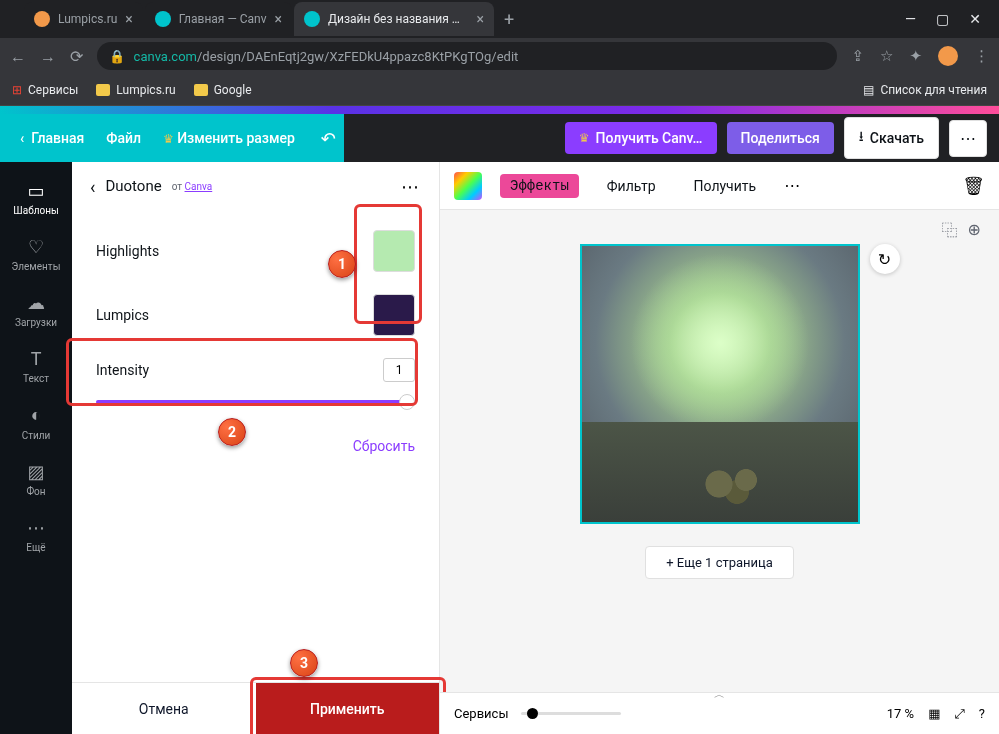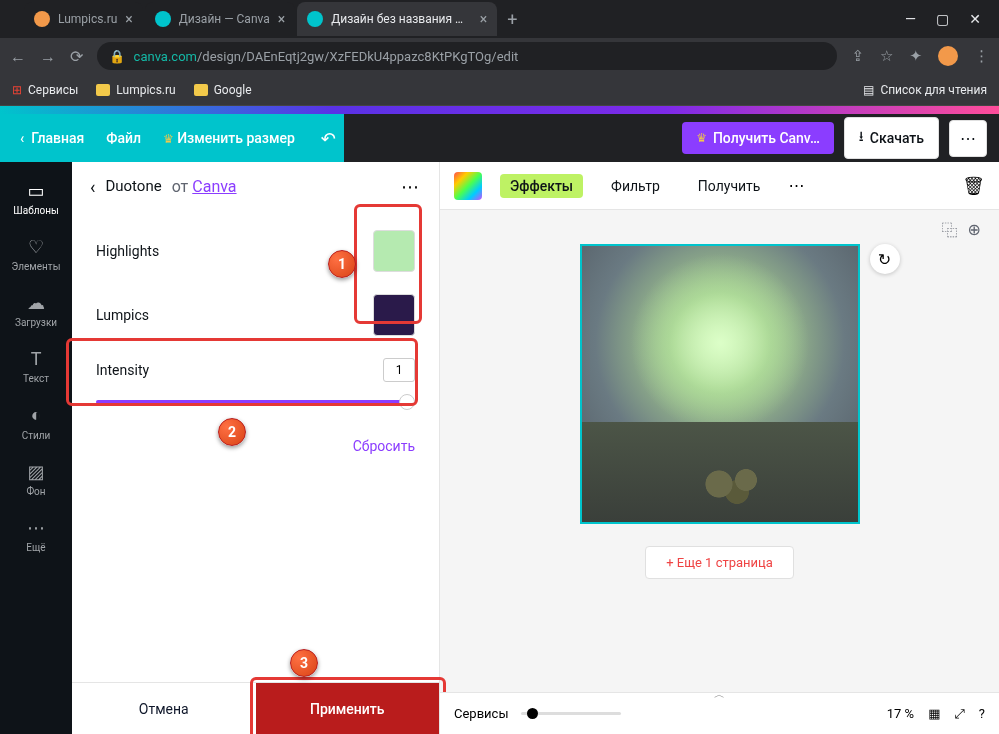--- a/index.html
+++ b/index.html
@@ -51,21 +51,21 @@
 .rail { width: 72px; background: #0e1318; display: flex; flex-direction: column; align-items: center; padding-top: 8px; color: #a0a4a8; font-size: 10px; }
 .rail-item { display: flex; flex-direction: column; align-items: center; gap: 4px; padding: 10px 0; width: 100%; cursor: pointer; }
 .rail-item.active { color: #fff; }
 .rail-icon { font-size: 18px; }
 
 
 .sidebar { width: 368px; background: #fff; border-right: 1px solid #e5e5e5; display: flex; flex-direction: column; position: relative; }
 .sb-header { height: 48px; display: flex; align-items: center; padding: 0 18px; gap: 10px; border-bottom: none; }
 .sb-back { font-size: 18px; color: #0e1318; }
 .sb-title { font-size: 15px; color: #0e1318; font-weight: 400; }
-.sb-from { font-size: 16px; color: #606570; }
+.sb-from { font-size: 10px; color: #606570; }
 .sb-canva { color: #8b3dff; text-decoration: underline; }
 .sb-more { margin-left: auto; font-size: 18px; letter-spacing: 2px; }
 
 .sb-body { padding: 20px 24px 0 24px; flex: 1; position: relative; }
 .color-row { display: flex; align-items: center; justify-content: space-between; margin-bottom: 22px; }
 .color-label { font-size: 14px; color: #0e1318; }
 .swatch { width: 42px; height: 42px; border-radius: 4px; border: 1px solid #ddd; }
 .sw-green { background: #b5eab0; }
 .sw-dark { background: #2a1a4a; }
 
@@ -80,34 +80,34 @@
 .sb-footer { display: flex; height: 52px; border-top: 1px solid #e5e5e5; }
 .fb-btn { flex: 1; display: flex; align-items: center; justify-content: center; font-size: 14px; }
 .fb-cancel { background: #fff; color: #0f172a; }
 .fb-apply { background: #b91c1c; color: #fff; font-weight: 500; }
 
 
 .canvas { flex: 1; display: flex; flex-direction: column; background: #f5f5f5; }
 .canvas-toolbar { height: 48px; background: #fff; display: flex; align-items: center; padding: 0 14px; gap: 18px; border-bottom: 1px solid #e5e5e5; }
 .rainbow-sq { width: 28px; height: 28px; border-radius: 4px; background: linear-gradient(135deg, #ff4d4d, #ffcc00, #4dff4d, #00ccff, #cc4dff); }
 .ct-item { font-size: 14px; color: #0e1318; padding: 4px 10px; border-radius: 4px; }
-.ct-item.active { background: #bef264; font-weight: 500; }
+.ct-item.active { background: #ec4899; font-weight: 500; font-family: Liberation Mono, monospace; }
 .ct-more { font-size: 16px; letter-spacing: 2px; }
 .trash { margin-left: auto; font-size: 18px; }
 
 .canvas-stage { flex: 1; position: relative; display: flex; flex-direction: column; align-items: center; padding-top: 24px; }
 .page-controls { position: absolute; right: 18px; top: 10px; display: flex; gap: 10px; font-size: 16px; color: #606570; }
 .image-frame { width: 280px; height: 280px; border: 2px solid #00c4cc; position: relative; overflow: hidden; margin-top: 10px; }
 .img-sky { position: absolute; inset: 0; background: radial-gradient(circle at 50% 35%, #d8f5c0 0%, #a8d090 20%, #6a7a82 55%, #494f58 100%); }
 .img-sun { position: absolute; left: 50%; top: 35%; transform: translate(-50%,-50%); width: 180px; height: 180px; background: radial-gradient(circle, rgba(220,255,200,0.95) 0%, rgba(180,230,160,0.5) 40%, transparent 70%); }
 .img-field { position: absolute; bottom: 0; left: 0; right: 0; height: 100px; background: linear-gradient(180deg, #4c5547 0%, #3a3f3a 100%); }
 .img-flowers { position: absolute; bottom: 18px; left: 40%; width: 90px; height: 40px; background: radial-gradient(circle at 30% 50%, #6a6a4a 20%, transparent 21%), radial-gradient(circle at 60% 40%, #6a6a4a 18%, transparent 19%), radial-gradient(circle at 50% 70%, #5a5a3a 22%, transparent 23%); }
 .regen { position: absolute; right: -40px; top: 10px; width: 30px; height: 30px; background: #fff; border-radius: 50%; box-shadow: 0 1px 4px rgba(0,0,0,.2); display: flex; align-items: center; justify-content: center; }
 
-.add-page { margin-top: 22px; background: #fff; border: 1px solid #e0e0e0; border-radius: 4px; padding: 8px 20px; font-size: 13px; color: #ef4444; }
+.add-page { margin-top: 22px; background: #fff; border: 1px solid #e0e0e0; border-radius: 4px; padding: 8px 20px; font-size: 13px; color: #0f172a; }
 
 .canvas-footer { height: 42px; background: #fff; border-top: 1px solid #e5e5e5; display: flex; align-items: center; padding: 0 14px; gap: 12px; font-size: 13px; }
 .zoom-track { width: 100px; height: 3px; background: #ddd; border-radius: 2px; position: relative; }
 .zoom-dot { position: absolute; left: 6px; top: -4px; width: 11px; height: 11px; background: #000; border-radius: 50%; }
 .cf-right { margin-left: auto; display: flex; gap: 14px; align-items: center; }
 .caret-up { position: absolute; left: 50%; top: -6px; transform: translateX(-50%); font-size: 11px; color: #8a8a8a; }
 
 
 .annot { position: absolute; border: 3px solid #e53935; border-radius: 6px; pointer-events: none; }
 .badge { position: absolute; width: 28px; height: 28px; border-radius: 50%; background: radial-gradient(circle at 30% 30%, #ff7043, #d84315); color: #fff; font-weight: bold; display: flex; align-items: center; justify-content: center; font-size: 14px; box-shadow: 0 2px 4px rgba(0,0,0,.4); border: 1px solid #b71c1c; }
@@ -116,21 +116,21 @@
 <body>
 
 <div class="titlebar">
   <div class="tab inactive">
     <div class="favicon" style="background:#f2994a"></div>
     <span class="title">Lumpics.ru</span>
     <span class="close">×</span>
   </div>
   <div class="tab inactive">
     <div class="favicon" style="background:#00c4cc"></div>
-    <span class="title">Дизайн — Canva</span>
+    <span class="title">Главная — Canv</span>
     <span class="close">×</span>
   </div>
   <div class="tab">
     <div class="favicon" style="background:#00c4cc"></div>
     <span class="title">Дизайн без названия — 1481</span>
     <span class="close">×</span>
   </div>
   <span class="newtab">+</span>
   <div class="win-controls">
     <span>—</span>
@@ -181,20 +181,23 @@
   <div class="teal">
     <span>‹ &nbsp;<span>Главная</span></span>
     <span>Файл</span>
     <span><span class="crown">♛</span> <span>Изменить размер</span></span>
     <span class="undo">↶</span>
   </div>
   <div class="tb-right">
     <div class="btn-purple">
         <span class="crown">♛</span>
         <span>Получить Canv…</span>
+      </div>
+    <div class="btn-purple" style="background:#7d5de8">
+        <span>Поделиться</span>
       </div>
     <div class="btn-white">
         <span>⭳</span>
         <span>Скачать</span>
       </div>
     <div class="btn-dots">⋯</div>
   </div>
 </div>
 
 <div class="main">

